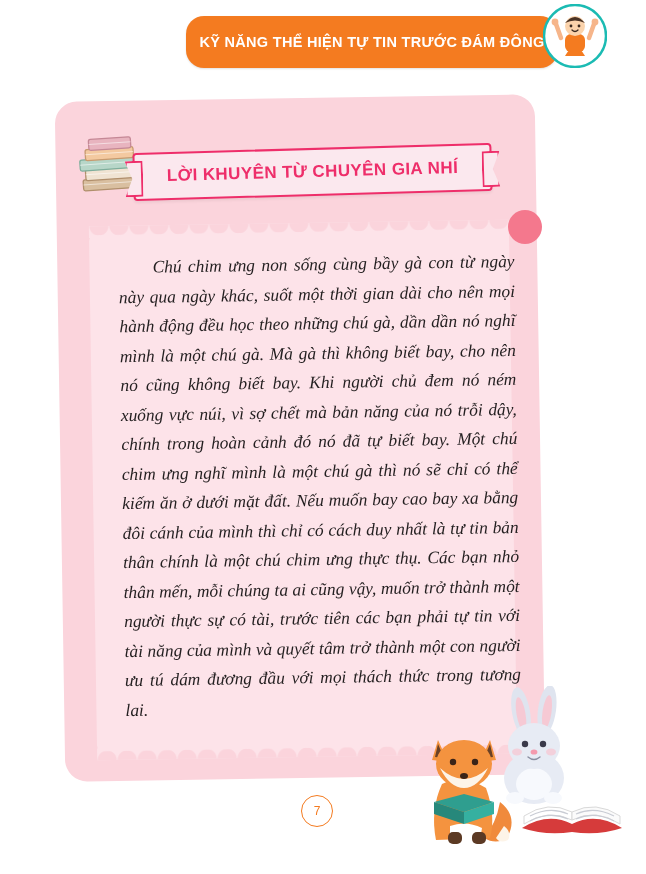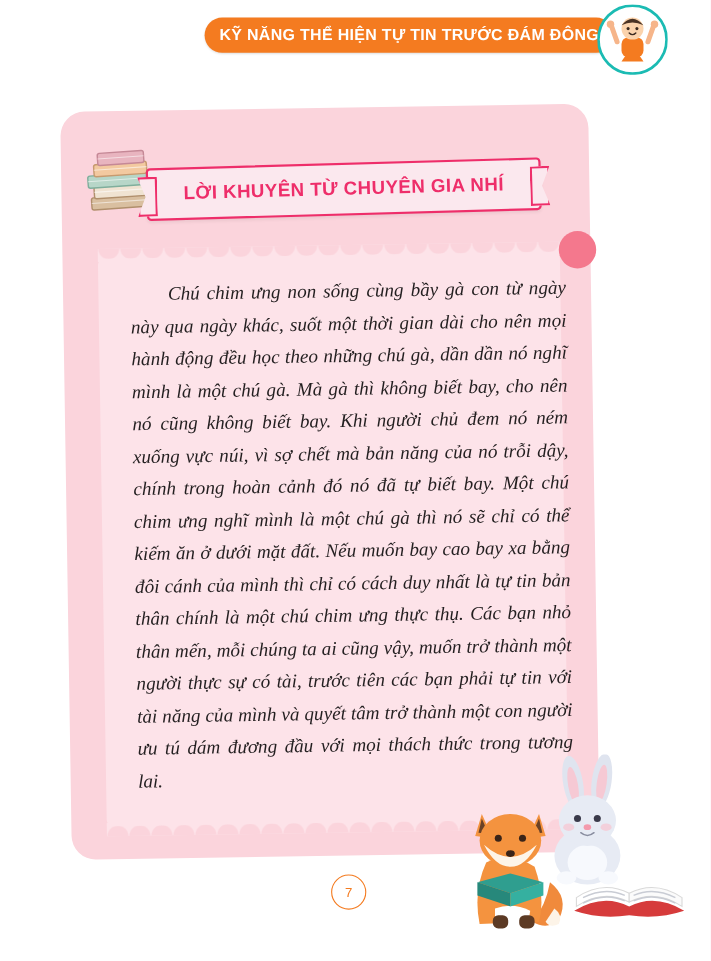--- a/index.html
+++ b/index.html
@@ -14,21 +14,21 @@
     overflow: hidden;
     font-family: "Liberation Serif", serif;
   }
 
   
   .header-banner {
     position: absolute;
     top: 16px;
     left: 186px;
     width: 372px;
-    height: 32px;
+    height: 52px;
     background: #f47b20;
     border-radius: 18px;
     display: flex;
     align-items: center;
     justify-content: center;
     box-shadow: 0 1px 2px rgba(0,0,0,0.12);
   }
   .header-banner .title {
     color: #ffffff;
     font-family: "Liberation Sans", sans-serif;

